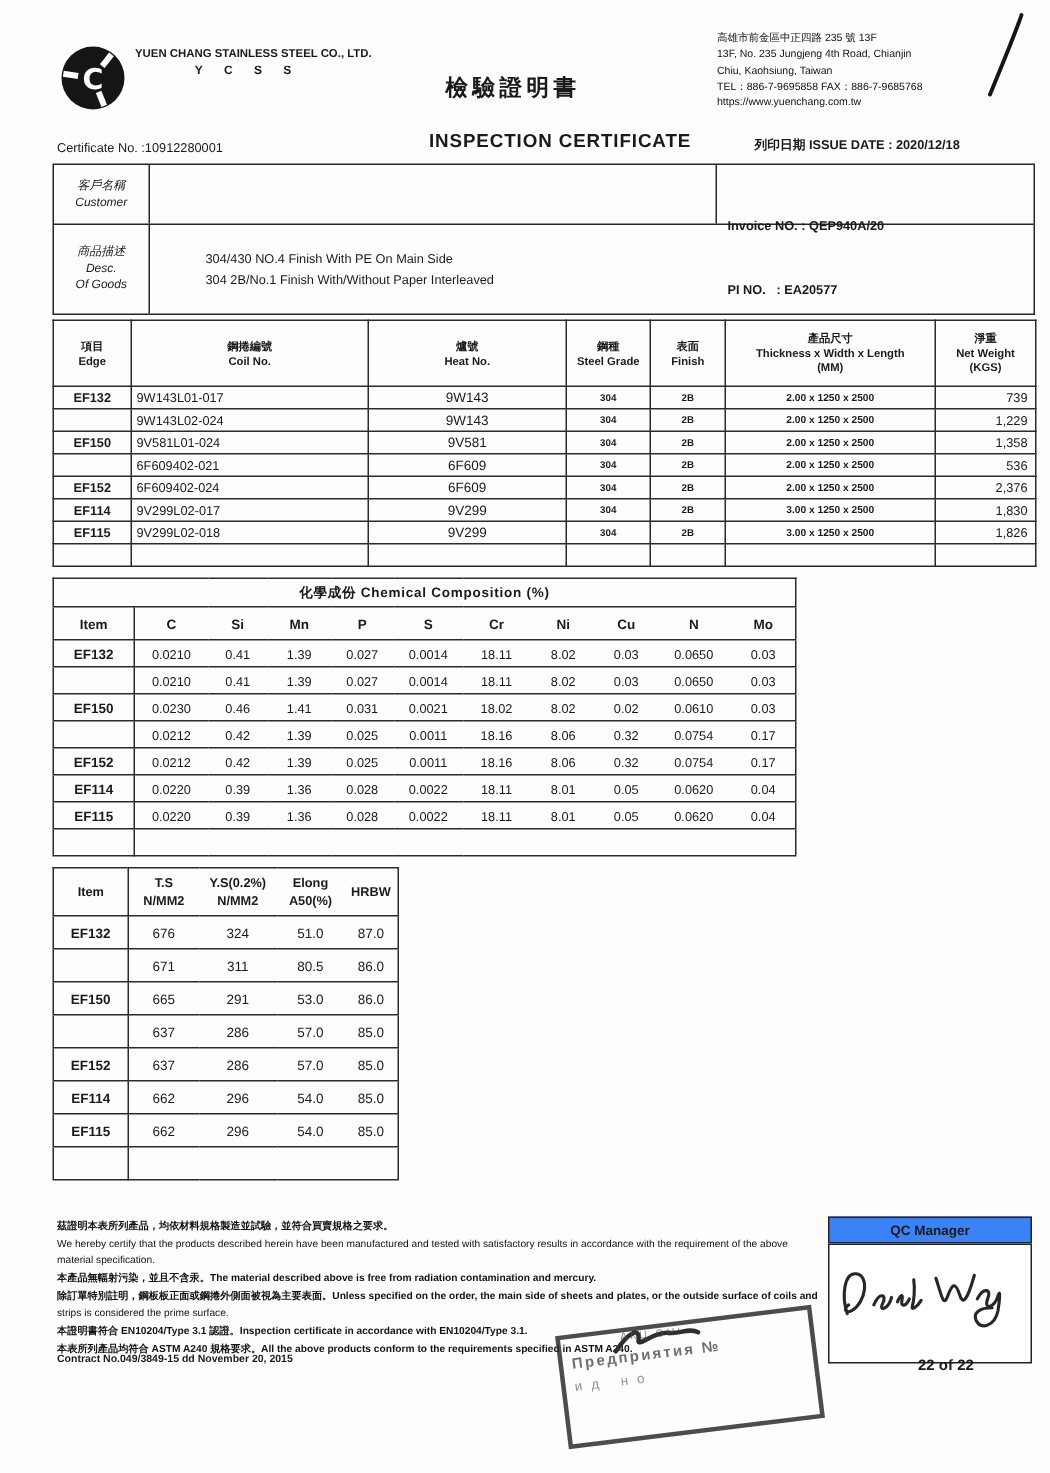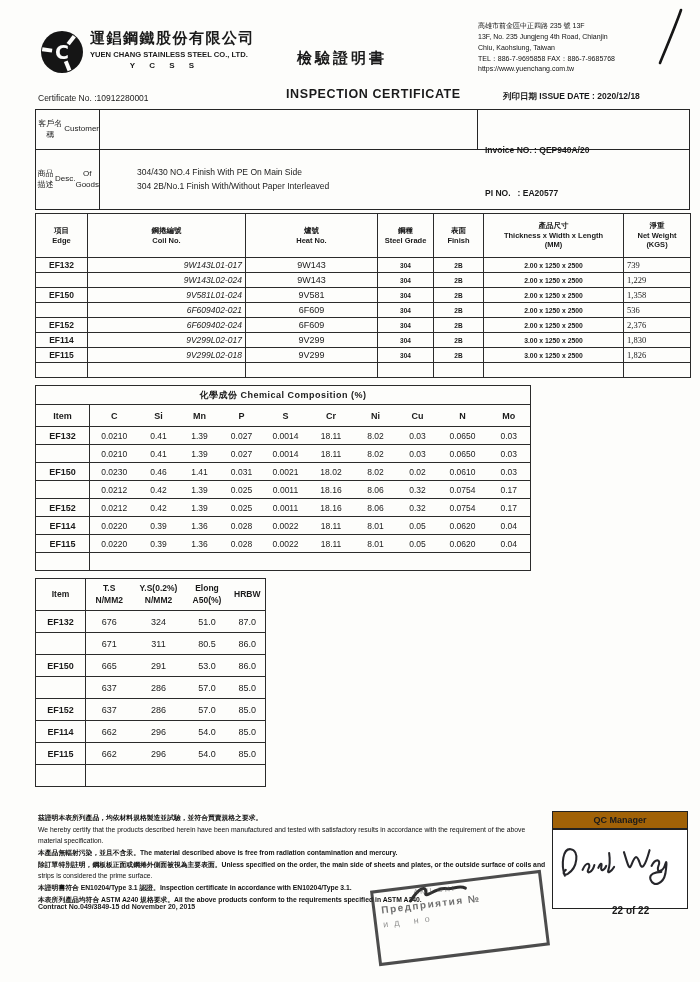--- a/index.html
+++ b/index.html
@@ -18,51 +18,51 @@
   .doc-title-zh { position:absolute; left:297px; top:49px; font-size:15px; font-weight:600; letter-spacing:3px; white-space:nowrap; }
   .address { position:absolute; left:478px; top:21px; font-size:7px; line-height:1.55; color:#111; }
   .slash-mark { position:absolute; left:650px; top:6px; width:40px; height:62px; }
   .cert-no { position:absolute; left:38px; top:93px; font-size:8.5px; }
   .cert-title { position:absolute; left:286px; top:87px; font-size:12.5px; font-weight:bold; letter-spacing:0.6px; white-space:nowrap; }
   .issue-date { position:absolute; left:503px; top:91px; font-size:8.5px; font-weight:bold; white-space:nowrap; }
   
   .info { position:absolute; left:35px; top:109px; width:655px; border:1.5px solid #262626; }
   .info-row1 { display:flex; height:40px; border-bottom:1.5px solid #262626; }
   .info-row2 { display:flex; min-height:59px;gap:28px; }
-  .label-cell { width:64px; border-right:1.5px solid #262626; display:flex; flex-direction:row; justify-content:center; align-items:center; font-size:8px; line-height:1.35; text-align:center; }
+  .label-cell { width:64px; border-right:1.5px solid #262626; display:flex; flex-direction:column; justify-content:center; align-items:center; font-size:8px; line-height:1.35; text-align:right;font-style:italic; }
   .customer-value { flex:1; }
   .invoice-cell { width:212px; border-left:1.5px solid #262626; padding:4px 7px; font-size:8.5px; font-weight:bold; line-height:1.7; white-space:pre; }
   .desc-cell { flex:1; padding:4px 9px; font-size:8.5px; line-height:1.55; display:flex; flex-direction:column; justify-content:center; }
   
   table { border-collapse:collapse; table-layout:fixed; background:transparent; }
   .products { position:absolute; left:35px; top:213px; width:655px; }
   .products th { border:1.2px solid #2b2b2b; font-size:7.5px; font-weight:600; line-height:1.3; padding:3px 1px; white-space:pre-line; vertical-align:middle; height:44px; }
   .products td { border:1.2px solid #2b2b2b; height:15px; padding:0 3px; font-size:8.5px; text-align:center; }
   .products td:nth-child(1) { font-weight:bold; }
-  .products td:nth-child(2) { text-align:right;font-style:italic; }
+  .products td:nth-child(2) { text-align:left; }
   .products td:nth-child(3) { font-size:9px; }
   .products td:nth-child(4), .products td:nth-child(5) { font-size:6.5px; font-weight:600; }
   .products td:nth-child(6) { font-size:6.8px; font-weight:600; }
-  .products td:nth-child(7) { text-align:left; padding-right:5px;font-family:Liberation Serif, serif; }
+  .products td:nth-child(7) { text-align:right; padding-right:5px; }
   .chem  { position:absolute; left:35px; top:385px; width:495px; border:1.4px solid #2b2b2b; }
   .mech  { position:absolute; left:35px; top:578px; width:230px; border:1.4px solid #2b2b2b; }
   .chem th, .mech th { border-bottom:1.2px solid #2b2b2b; font-weight:600; white-space:pre-line; vertical-align:middle; }
   .tbl-title { font-size:9px !important; height:19px; text-align:center; letter-spacing:0.5px; }
   .chem thead tr.hdr th { font-size:9px; height:22px; }
   .mech thead tr.hdr th { font-size:8.5px; height:32px; line-height:1.3; }
   .chem td { border-bottom:1.2px solid #2b2b2b; height:18px; font-size:8.5px; text-align:center; }
   .mech td { border-bottom:1.2px solid #2b2b2b; height:22px; font-size:9px; text-align:center; }
   .chem td:first-child, .chem tr.hdr th:first-child,
   .mech td:first-child, .mech tr.hdr th:first-child { border-right:1.2px solid #2b2b2b; }
   .chem td:first-child, .mech td:first-child { font-weight:bold; font-size:9px; }
   
   .notes { position:absolute; left:38px; top:812px; width:508px; font-size:6.8px; line-height:1.72; color:#111; }
   .notes .b { font-weight:bold; }
   .contract { position:absolute; left:38px; top:903px; font-size:7px; font-weight:600; }
-  .qc-label-box { position:absolute; left:552px; top:811px; width:136px; height:18px; border:1.5px solid #222; text-align:center; font-size:9px; font-weight:bold; line-height:16px; background:#a16207; }
+  .qc-label-box { position:absolute; left:552px; top:811px; width:136px; height:18px; border:1.5px solid #222; text-align:center; font-size:9px; font-weight:bold; line-height:16px; background:#3b82f6; }
   .qc-sig-box { position:absolute; left:552px; top:829px; width:136px; height:80px; border:1.5px solid #222; background:#fff; }
   .page-number { position:absolute; left:612px; top:905px; font-size:10px; font-weight:bold; }
   .stamp { position:absolute; left:374px; top:880px; width:172px; height:76px; border:3px solid rgba(45,45,45,0.85); transform:rotate(-7deg); color:#4c4c4c; padding:2px 6px; }
   .stamp .s1 { font-size:7px; letter-spacing:2px; opacity:0.65; margin-left:34px; transform:rotate(2deg); }
   .stamp .s2 { font-size:10px; letter-spacing:1.5px; opacity:0.8; margin-top:3px; font-weight:600; }
   .stamp .s3 { font-size:9px; letter-spacing:6px; opacity:0.6; margin-top:4px; }
   .stamp-scribble { position:absolute; left:28px; top:-8px; width:70px; height:26px; }
 </style>
 </head>
 <body>
@@ -70,21 +70,20 @@
 <div class="page">
 
   <svg class="logo" viewBox="0 0 44 44">
     <circle cx="22" cy="22" r="21" fill="#151515"></circle>
     <rect x="20" y="2" width="4" height="10" fill="#fdfdfb" transform="rotate(38 22 22)"></rect>
     <rect x="20" y="2" width="4" height="10" fill="#fdfdfb" transform="rotate(158 22 22)"></rect>
     <rect x="20" y="2" width="4" height="10" fill="#fdfdfb" transform="rotate(278 22 22)"></rect>
     <text x="22" y="29" text-anchor="middle" font-family="DejaVu Sans, sans-serif" font-size="19" font-weight="bold" fill="#fdfdfb">C</text>
   </svg>
   <div class="company">
-    <div class="company-zh">運錩鋼鐵股份有限公司</div>
     <div class="company-en">YUEN CHANG STAINLESS STEEL CO., LTD.</div>
     <div class="company-abbr">Y C S S</div>
   </div>
   <div class="doc-title-zh">檢驗證明書</div>
   <div class="address">
       <div>高雄市前金區中正四路 235 號 13F</div>
       <div>13F, No. 235 Jungjeng 4th Road, Chianjin</div>
       <div>Chiu, Kaohsiung, Taiwan</div>
       <div>TEL：886-7-9695858   FAX：886-7-9685768</div>
       <div>https://www.yuenchang.com.tw</div>

